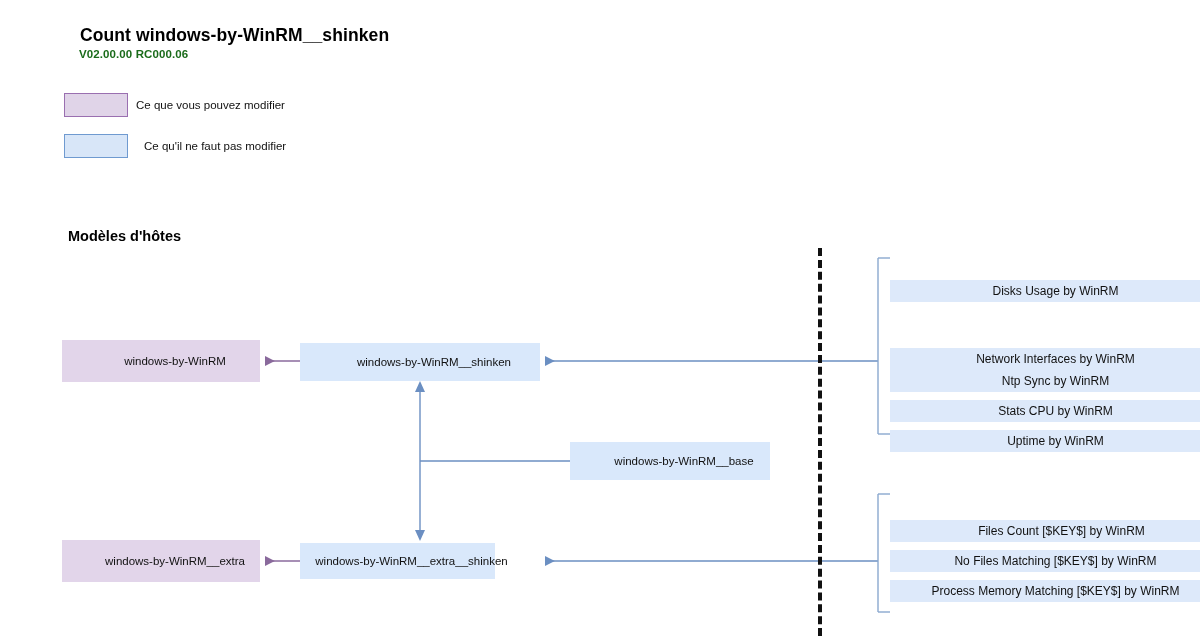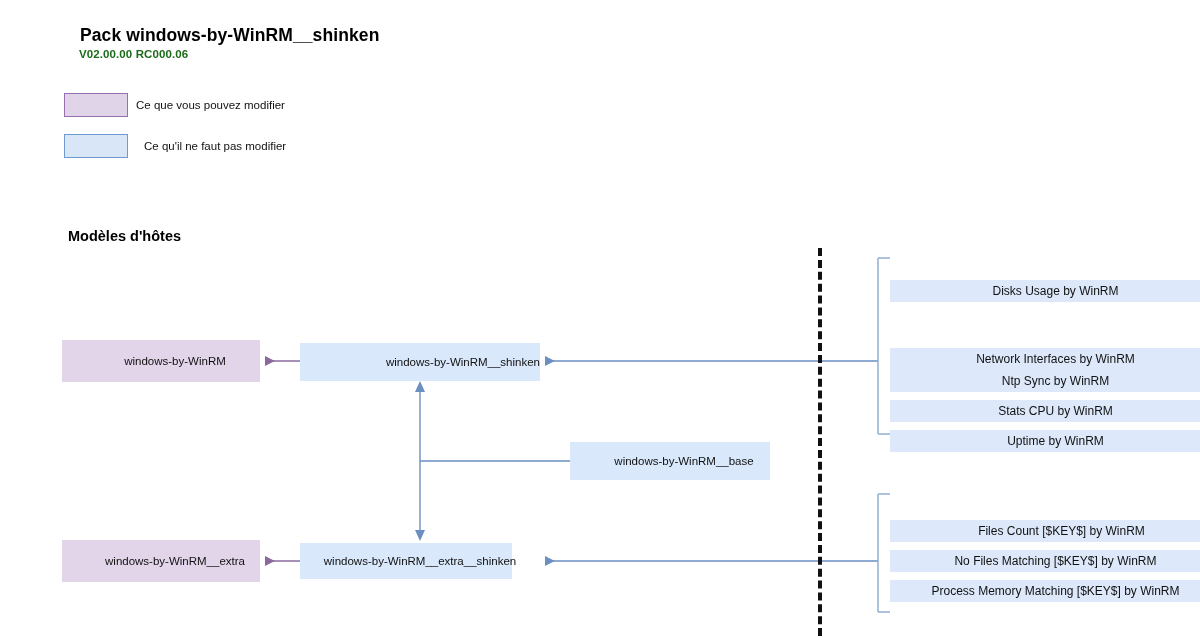--- a/index.html
+++ b/index.html
@@ -62,21 +62,21 @@
     left:818px;top:248px;width:0;height:388px;
     border-left:4px dashed #111;
   }
   svg.conn{position:absolute;left:0;top:0;width:1200px;height:643px;overflow:visible;pointer-events:none;}
 </style>
 </head>
 <body>
 
 <div class="canvas">
 
-  <div class="abs pack-title">Pack windows-by-WinRM__shinken</div>
+  <div class="abs pack-title">Count windows-by-WinRM__shinken</div>
   <div class="abs pack-version">V02.00.00 RC000.06</div>
 
   <div class="abs" style="left:64px;top:93px;">
     <div class="legend-swatch editable"></div>
   </div>
   <div class="abs legend-label" style="left:136px;top:99px;">Ce que vous pouvez modifier</div>
 
   <div class="abs" style="left:64px;top:134px;">
     <div class="legend-swatch locked"></div>
   </div>
@@ -120,33 +120,33 @@
     <path d="M 878 494 L 890 494" stroke="#8aa8cf" stroke-width="1.4" fill="none"></path>
     <path d="M 878 612 L 890 612" stroke="#8aa8cf" stroke-width="1.4" fill="none"></path>
   </svg>
 
   <div class="abs divider-dashed"></div>
 
   <div class="abs node editable" style="left:62px;top:340px;width:198px;height:42px;">
     <span>windows-by-WinRM</span>
   </div>
 
-  <div class="abs node locked" style="left:300px;top:343px;width:240px;height:38px;justify-content:flex-end;">
+  <div class="abs node locked" style="left:300px;top:343px;width:240px;height:38px;">
     <span>windows-by-WinRM__shinken</span>
   </div>
 
   <div class="abs node locked" style="left:570px;top:442px;width:200px;height:38px;">
     <span>windows-by-WinRM__base</span>
   </div>
 
   <div class="abs node editable" style="left:62px;top:540px;width:198px;height:42px;">
     <span>windows-by-WinRM__extra</span>
   </div>
 
-  <div class="abs node locked" style="left:300px;top:543px;width:212px;height:36px;">
+  <div class="abs node locked" style="left:300px;top:543px;width:195px;height:36px;">
     <span>windows-by-WinRM__extra__shinken</span>
   </div>
 
   <div class="abs check" style="top:280px;">
     <span>Disks Usage by WinRM</span>
   </div>
   <div class="abs check" style="top:348px;">
     <span>Network Interfaces by WinRM</span>
   </div>
   <div class="abs check" style="top:400px;">

